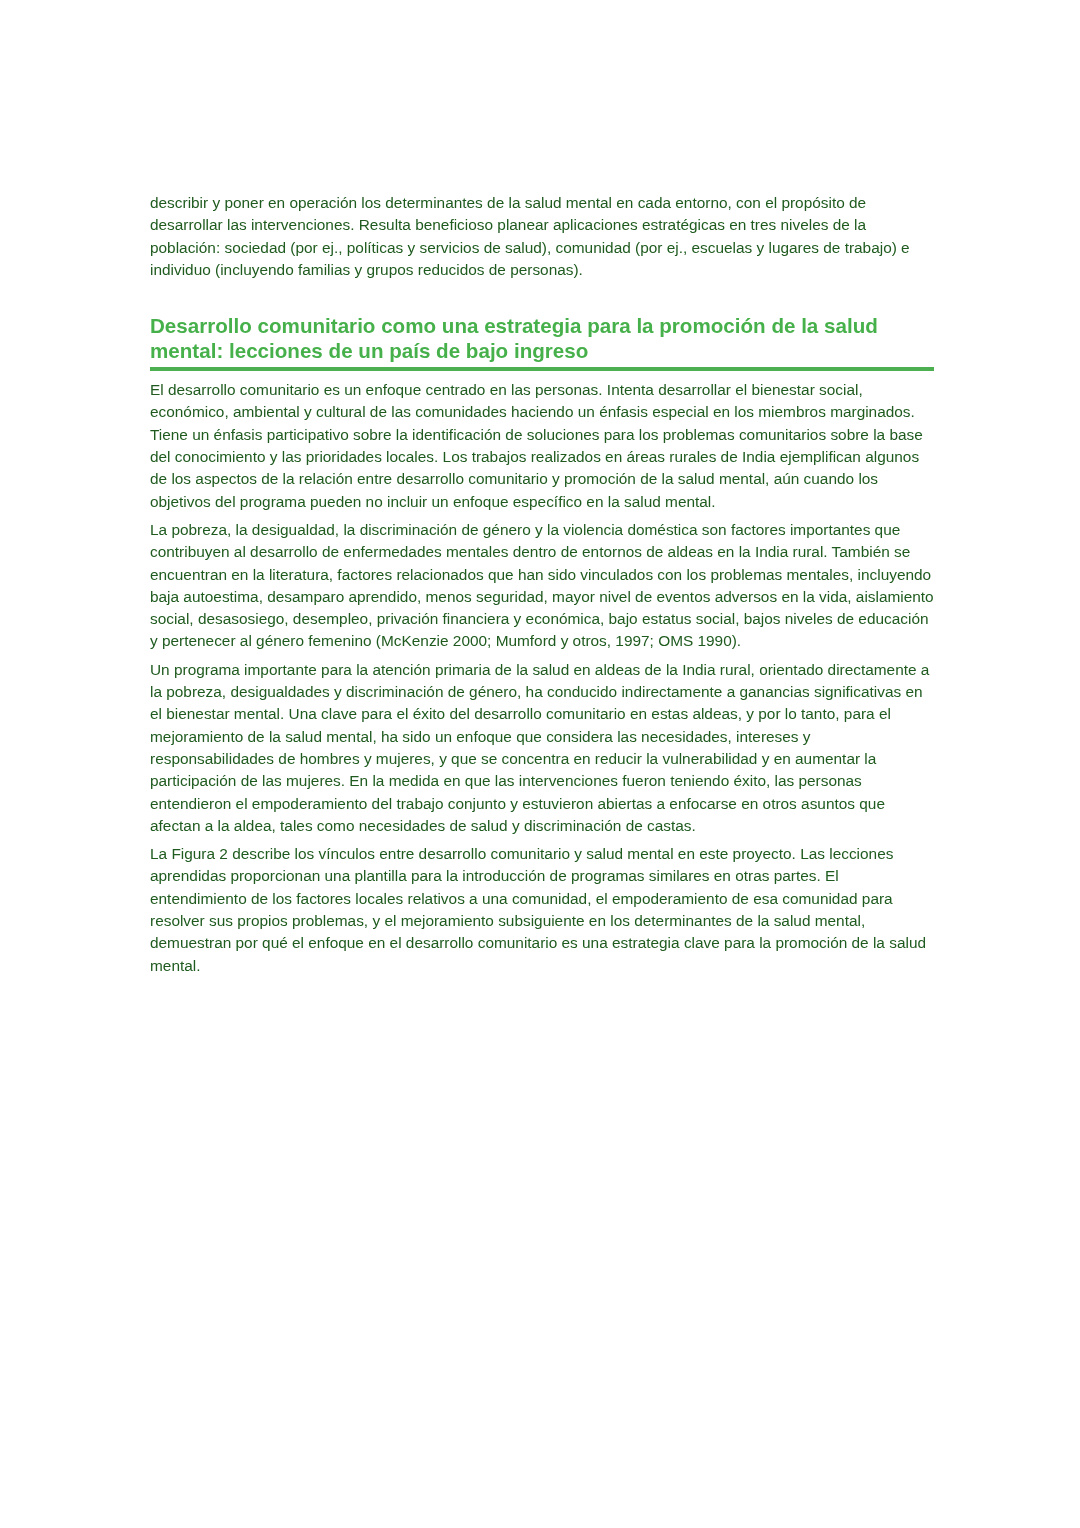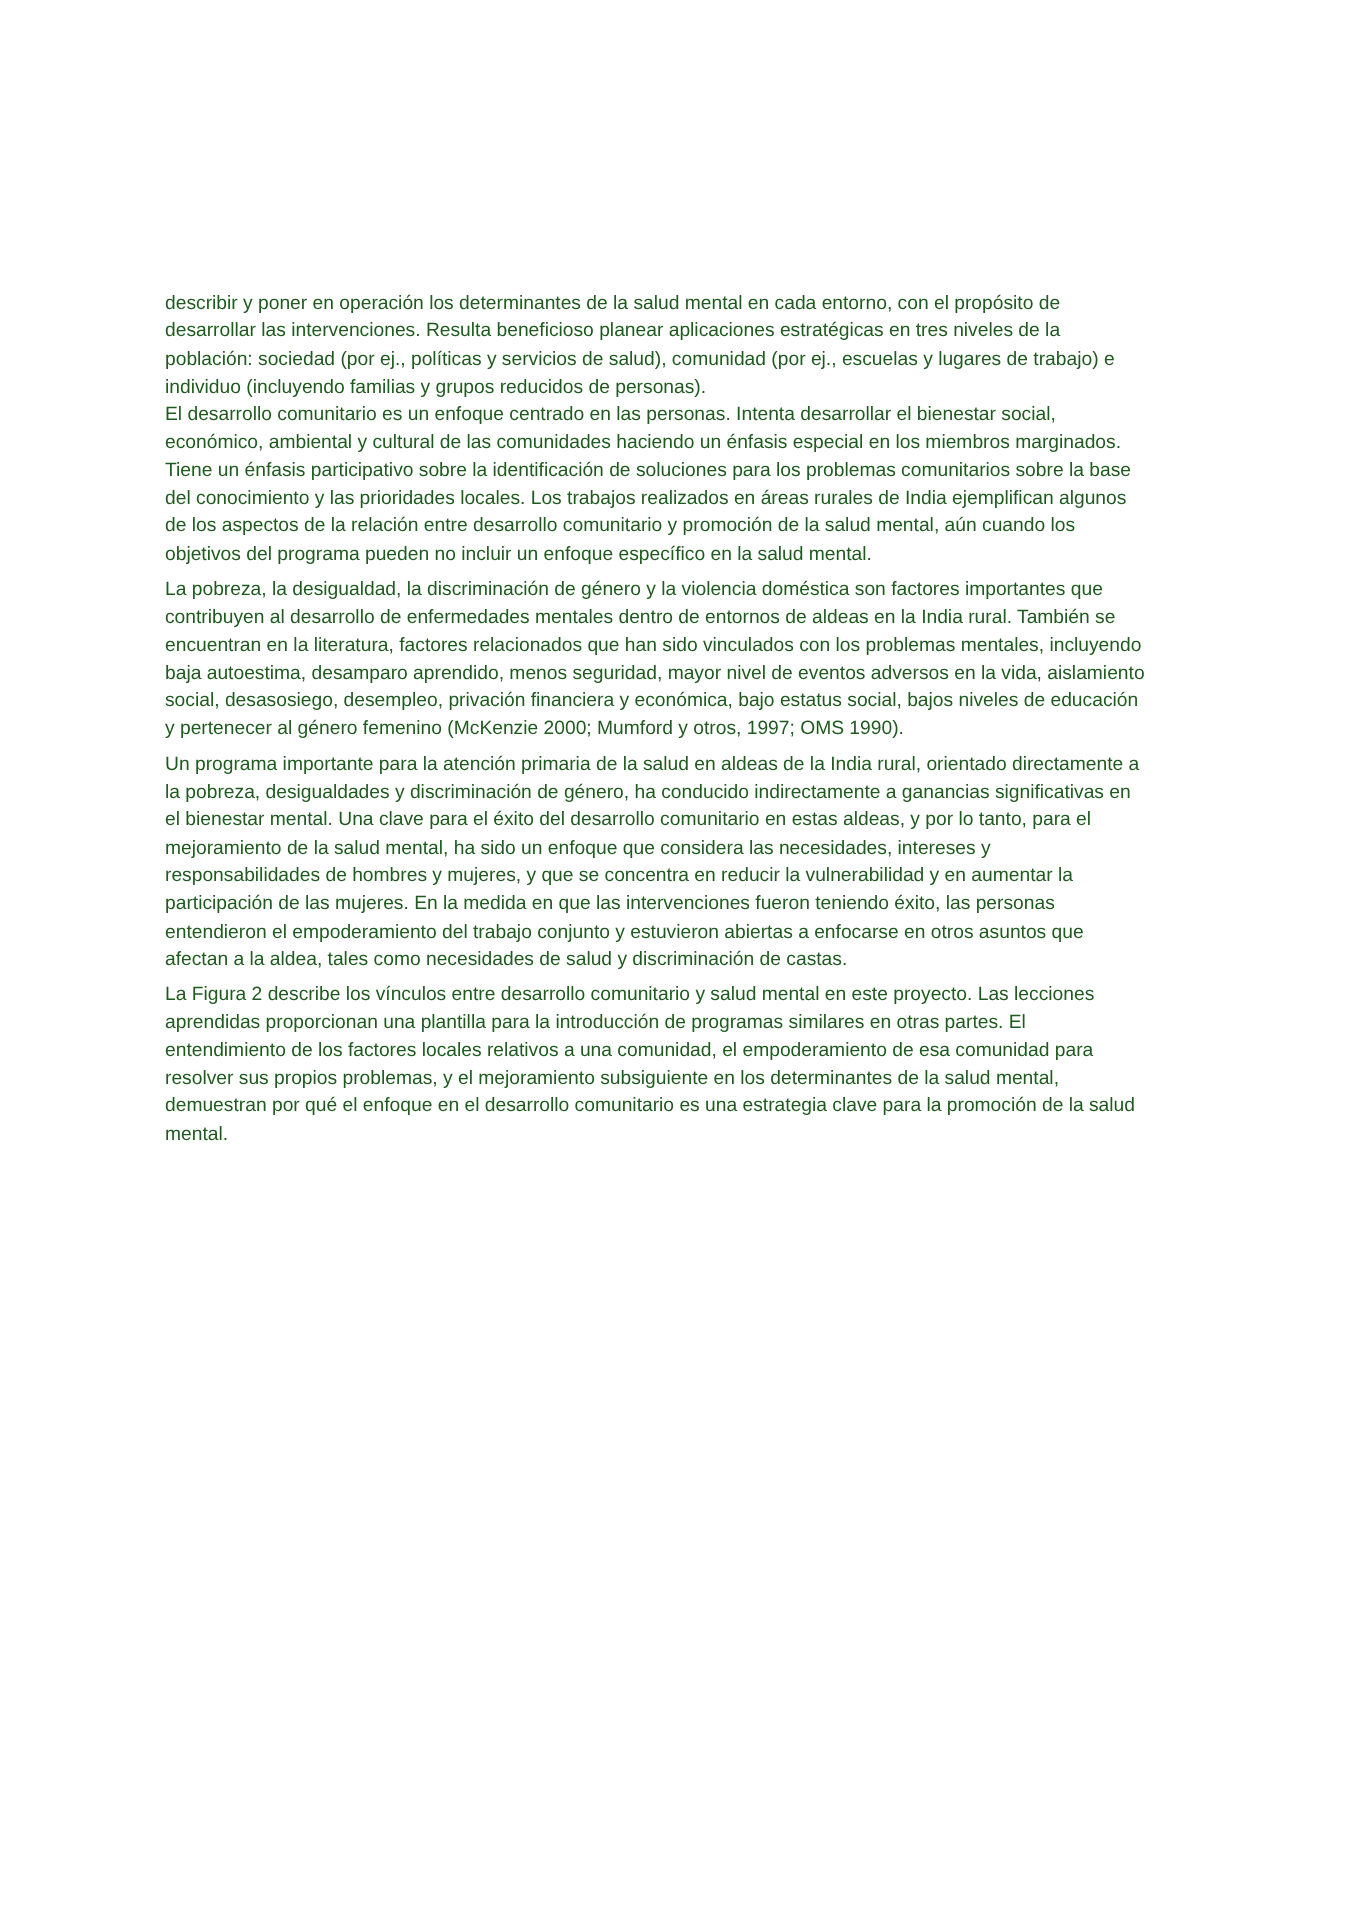--- a/index.html
+++ b/index.html
@@ -1,42 +1,42 @@
 <!DOCTYPE html>
 <html><head>
 <meta charset="utf-8">
 <style>
   html, body { margin: 0; padding: 0; background: #ffffff; }
   body { width: 1080px; height: 1528px; position: relative; overflow: hidden; }
   .page {
     position: absolute;
-    left: 132px;
+    left: 150px;
     top: 192px;
     width: 784px;
     font-family: "Liberation Sans", sans-serif;
     color: #1f5b1f;
     font-size: 15.4px;
     line-height: 22.3px;
-    margin-top: 40px;
   }
   p { margin: 0 0 6px 0; }
   .intro { margin-bottom: 0; }
   .heading {
     margin: 32px 0 0 0;
     color: #46b04a;
     font-weight: bold;
     font-size: 20.6px;
     line-height: 25px;
     padding-bottom: 4px;
     border-bottom: 4px solid #4cb050;
     margin-bottom: 8px;
   }
 </style>
 </head>
 <body>
 
 <div class="page">
   <p class="intro">describir y poner en operación los determinantes de la salud mental  en cada entorno, con el propósito de desarrollar las intervenciones. Resulta beneficioso planear aplicaciones estratégicas en tres niveles de la población: sociedad (por ej., políticas y servicios de salud), comunidad (por ej., escuelas y lugares de trabajo) e individuo (incluyendo familias y grupos reducidos de personas).</p>
+  <h2 class="heading">Desarrollo comunitario como una estrategia para la promoción de la salud mental: lecciones de un país de bajo ingreso</h2>
   <p>El desarrollo comunitario es un enfoque centrado en las personas. Intenta desarrollar el bienestar social, económico, ambiental y cultural de las comunidades haciendo un énfasis especial en los miembros marginados. Tiene un énfasis participativo sobre la identificación de soluciones para los problemas comunitarios sobre la base del conocimiento y las prioridades locales. Los trabajos realizados en áreas rurales de India ejemplifican algunos de los aspectos de la relación entre desarrollo comunitario y promoción de la salud mental, aún cuando los objetivos del programa pueden no incluir un enfoque específico en la salud mental.</p>
   <p>La pobreza, la desigualdad, la discriminación de género y la violencia doméstica son factores importantes que contribuyen al desarrollo de enfermedades mentales dentro de entornos de aldeas en la India rural. También se encuentran en la literatura, factores relacionados que han sido vinculados con los problemas mentales, incluyendo baja autoestima, desamparo aprendido, menos seguridad, mayor nivel de eventos adversos en la vida, aislamiento social, desasosiego, desempleo, privación financiera y económica, bajo estatus social, bajos niveles de educación y pertenecer al género femenino (McKenzie 2000; Mumford y otros, 1997; OMS 1990).</p>
   <p>Un programa importante para la atención primaria de la salud en aldeas de la India rural, orientado directamente a la pobreza, desigualdades y discriminación de género, ha conducido indirectamente a ganancias significativas en el bienestar mental. Una clave para el éxito del desarrollo comunitario en estas aldeas, y por lo tanto, para el mejoramiento de la salud mental, ha sido un enfoque que considera las necesidades, intereses y responsabilidades de hombres y mujeres, y que se concentra en reducir la vulnerabilidad y en aumentar la participación de las mujeres. En la medida en que las intervenciones fueron teniendo éxito, las personas entendieron el empoderamiento del trabajo conjunto y estuvieron abiertas a enfocarse en otros asuntos que afectan a la aldea, tales como necesidades de salud y discriminación de castas.</p>
   <p>La Figura 2 describe los vínculos entre desarrollo comunitario y salud mental en este proyecto. Las lecciones aprendidas proporcionan una plantilla para la introducción de programas similares en otras partes. El entendimiento de los factores locales relativos a una comunidad, el empoderamiento de esa comunidad para resolver sus propios problemas, y el mejoramiento subsiguiente en los determinantes de la salud mental, demuestran por qué el enfoque en el desarrollo comunitario es una estrategia clave para la promoción de la salud mental.</p>
 </div>
 
 </body></html>

